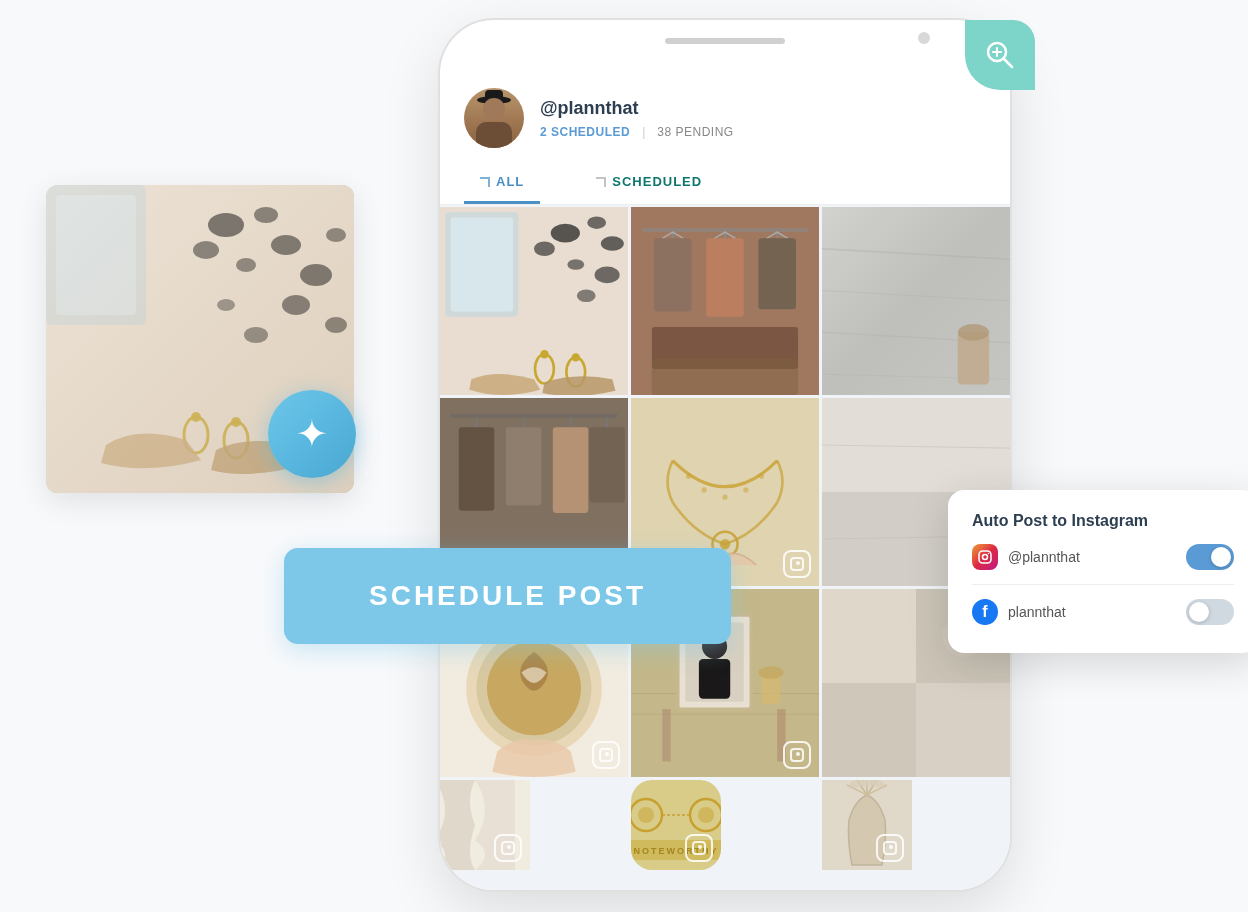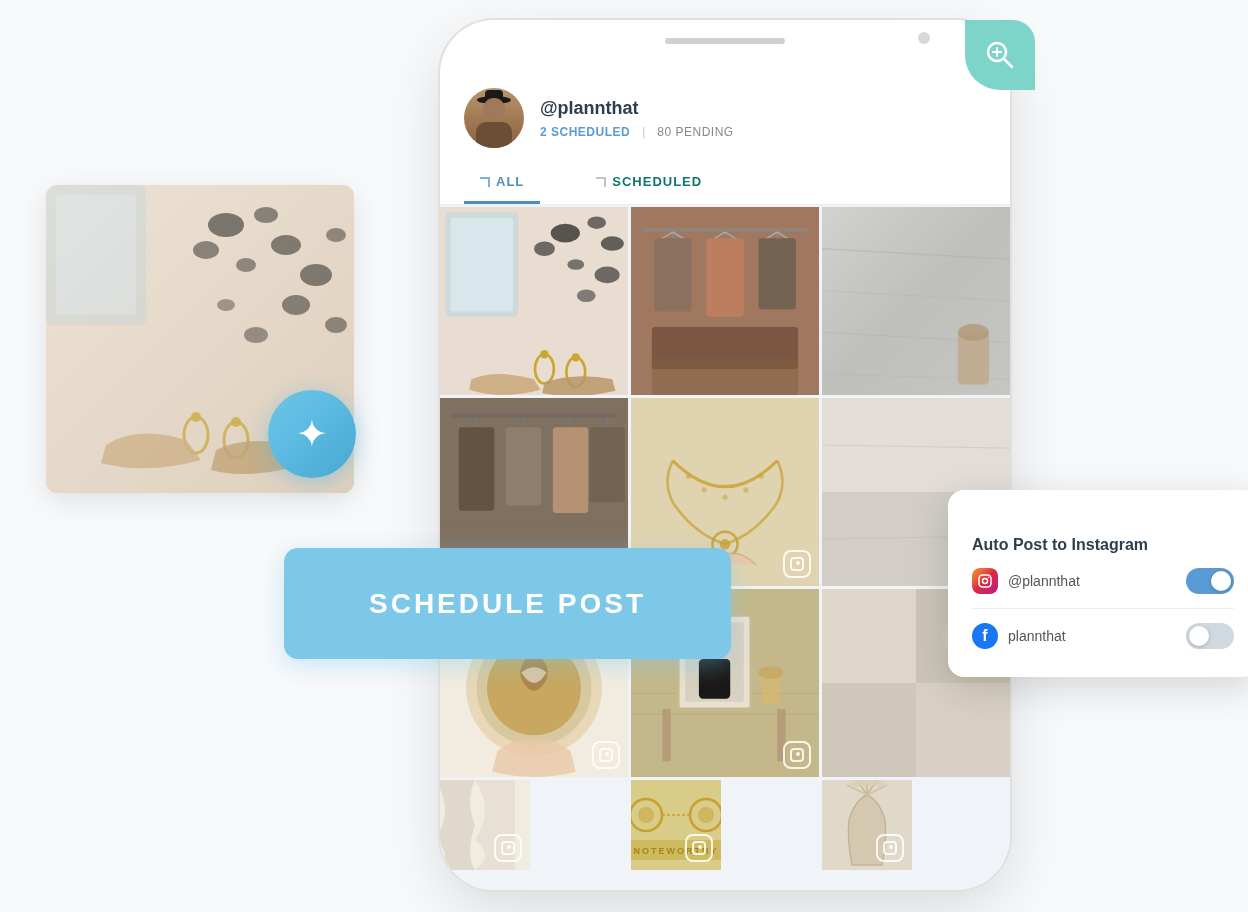--- a/index.html
+++ b/index.html
@@ -72,21 +72,21 @@
       cursor: pointer;
       z-index: 10;
     }
 
     
     .schedule-btn {
       position: absolute;
       left: 284px;
       top: 548px;
       width: 447px;
-      height: 111px;
+      height: 96px;
       background: #7dc8e8;
       border-radius: 14px;
       display: flex;
       align-items: center;
       justify-content: center;
       cursor: pointer;
       box-shadow: 0 6px 24px rgba(125,200,232,0.4);
       z-index: 8;
     }
 
@@ -283,21 +283,20 @@
       box-shadow: 0 10px 40px rgba(0,0,0,0.15);
       padding: 22px 24px;
       z-index: 20;
     }
 
     .popup-section-title {
       font-size: 16px;
       font-weight: 700;
       color: #2c3e50;
       margin-bottom: 14px;
-      margin-top: 24px;
     }
 
     .popup-row {
       display: flex;
       align-items: center;
       justify-content: space-between;
       margin-bottom: 6px;
     }
 
     .popup-account {
@@ -517,21 +516,21 @@
         <div class="avatar-hat-top"></div>
         <div class="avatar-hat-brim"></div>
         <div class="avatar-head"></div>
         <div class="avatar-body"></div>
       </div>
       <div class="profile-info">
         <div class="profile-username">@plannthat</div>
         <div class="profile-stats">
           <span class="stat-scheduled">2 SCHEDULED</span>
           <span class="stat-divider">|</span>
-          <span class="stat-pending">80 PENDING</span>
+          <span class="stat-pending">38 PENDING</span>
         </div>
       </div>
     </div>
 
     <div class="tabs-row">
       <div class="tab active">
         <span class="tab-corner-icon" style="width:10px;height:10px;border-top:2px solid #4a90c4;border-right:2px solid #4a90c4;"></span>
         <span>ALL</span>
       </div>
       <div class="tab" style="margin-left:40px;">
@@ -748,21 +747,21 @@
           <path d="M40 0 Q60 30 40 60 Q60 75 40 90 L80 90 Q70 75 80 45 Q70 20 80 0 Z" fill="#d8d0c0" opacity="0.7"></path>
           <path d="M80 0 Q100 30 80 60 Q100 75 80 90 L120 90 L120 0 Z" fill="#e4dcd0" opacity="0.7"></path>
         </svg>
         <div class="ig-overlay">
           <div class="ig-inner">
               <div class="ig-dot"></div>
             </div>
         </div>
       </div>
 
-      <div class="grid-cell" style="height:90px;">
+      <div class="grid-cell" style="height:90px;border-radius:21px;">
         <svg width="100%" height="100%" viewBox="0 0 180 90" preserveAspectRatio="xMidYMid slice">
           <rect width="180" height="90" fill="#d8cc88"></rect>
 
           <circle cx="60" cy="35" r="16" fill="none" stroke="#c8a030" stroke-width="2.5"></circle>
           <circle cx="60" cy="35" r="8" fill="#c8a030" opacity="0.5"></circle>
 
           <line x1="76" y1="35" x2="104" y2="35" stroke="#c8a030" stroke-width="1.5" stroke-dasharray="3,2"></line>
           <circle cx="120" cy="35" r="16" fill="none" stroke="#c8a030" stroke-width="2.5"></circle>
           <circle cx="120" cy="35" r="8" fill="#c8a030" opacity="0.5"></circle>
 

